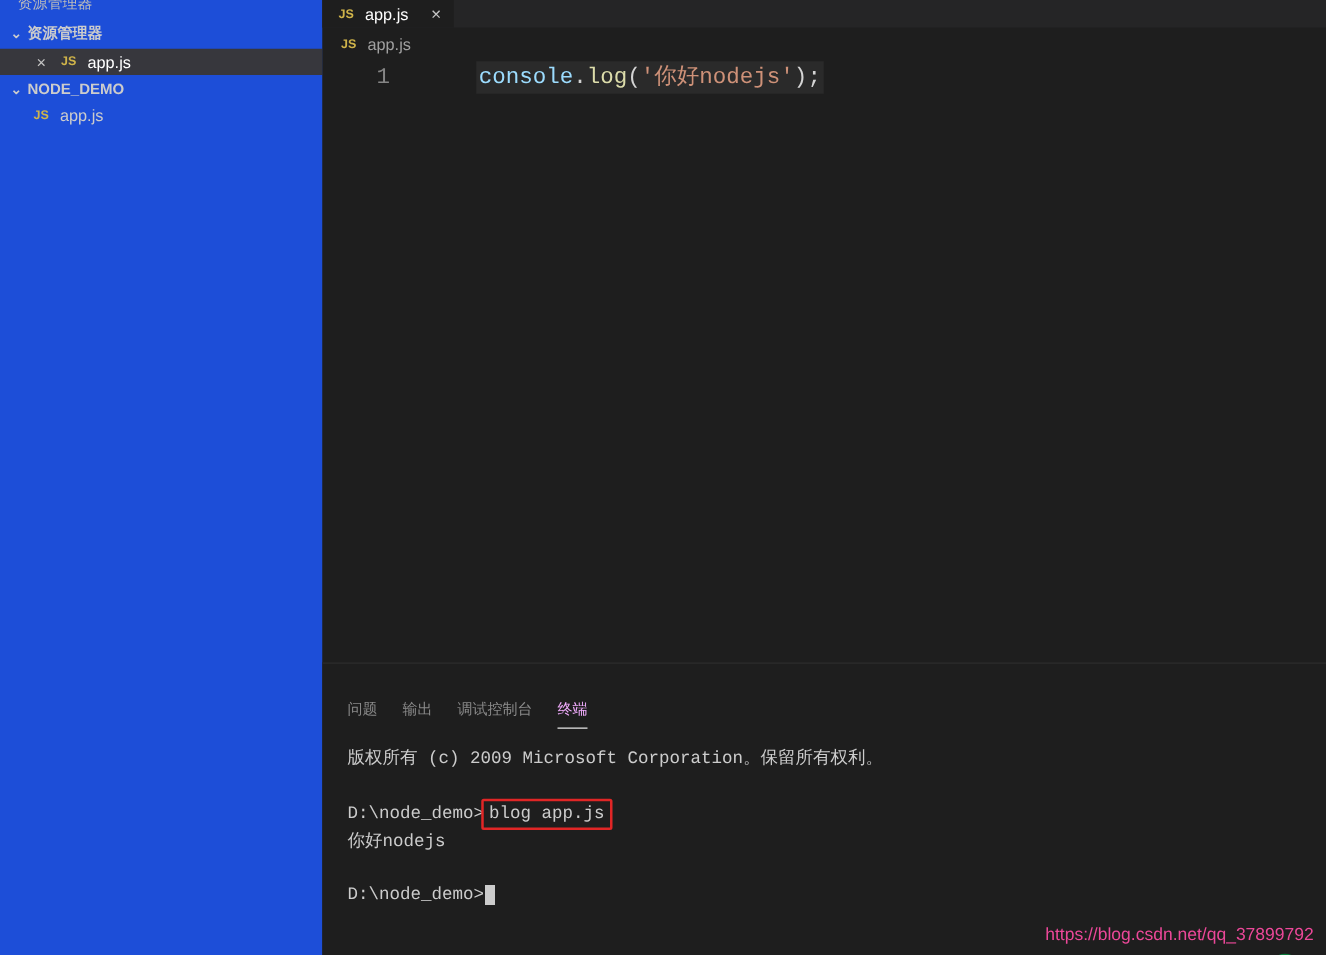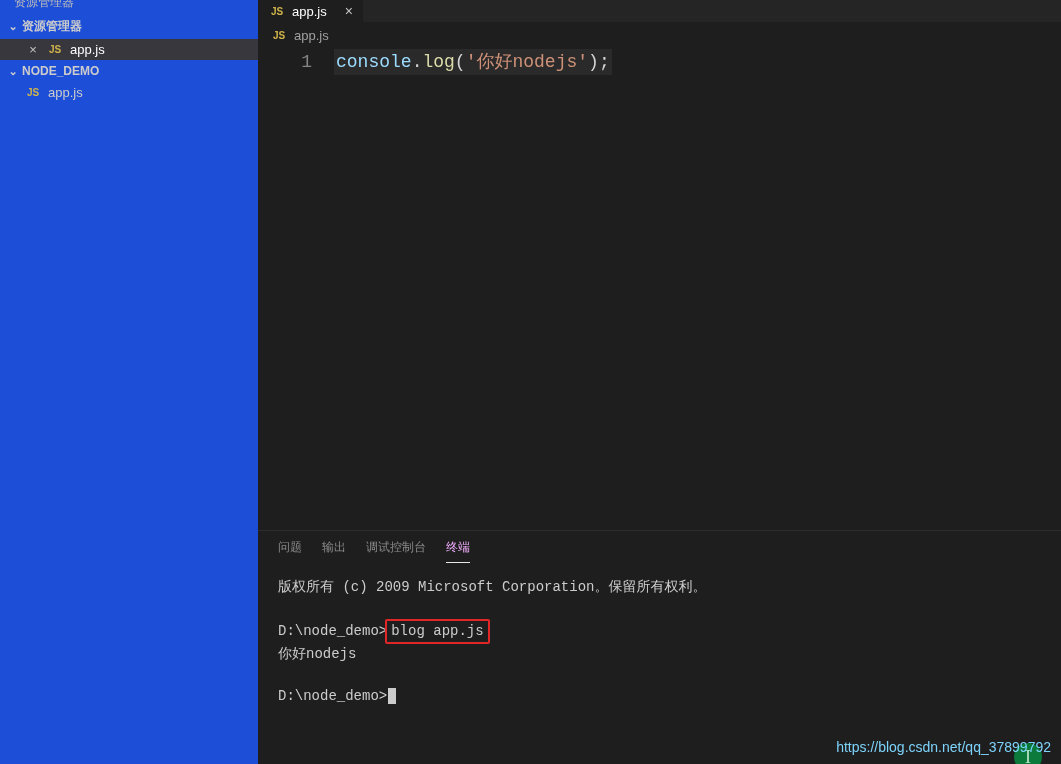--- a/index.html
+++ b/index.html
@@ -121,20 +121,21 @@
     padding-right: 22px;
     color: #858585;
     user-select: none;
   }
   .code-area { flex:1; position:relative; }
   .code-line {
     white-space: pre;
     background: #2a2a2a;
     display: inline-block;
     padding: 0 2px;
+    margin-left: 47px;
   }
   .tok-ident { color:#9cdcfe; }
   .tok-method { color:#dcdcaa; }
   .tok-str { color:#ce9178; }
   .tok-punc { color:#d4d4d4; }
 
   
   .panel {
     border-top: 1px solid #2d2d2d;
     background: #1e1e1e;
@@ -142,21 +143,21 @@
     flex-direction: column;
     height: 234px;
   }
   .panel-tabs {
     display: flex;
     gap: 20px;
     padding: 8px 20px 0 20px;
     font-size: 12px;
     color: #8a8a8a;
   }
-  .panel-tab { cursor:pointer; padding-bottom:6px; }
+  .panel-tab { cursor:pointer; padding-bottom:6px;margin-top:20px; }
   .panel-tab.active {
     color: #f0abfc;
     border-bottom: 1px solid #e7e7e7;
   }
   .terminal-body {
     flex:1;
     padding: 14px 20px 8px 20px;
     font-family: Consolas, "Courier New", monospace;
     font-size: 14px;
     line-height: 21px;
@@ -185,21 +186,21 @@
     display:flex;align-items:center;justify-content:center;
     left:756px; top:180px;
     font-family: serif;
     font-size:18px;
     color:#b9e3c9;
   }
   .watermark {
     position:absolute;
     right:10px; bottom:6px;
     font-size:14px;
-    color:#7dd3fc;
+    color:#ec4899;
     font-family:"Segoe UI", sans-serif;
   }
 </style>
 </head>
 <body>
 
 <div class="sidebar">
   <div class="sidebar-title">资源管理器</div>
 
   <div class="section-header">

